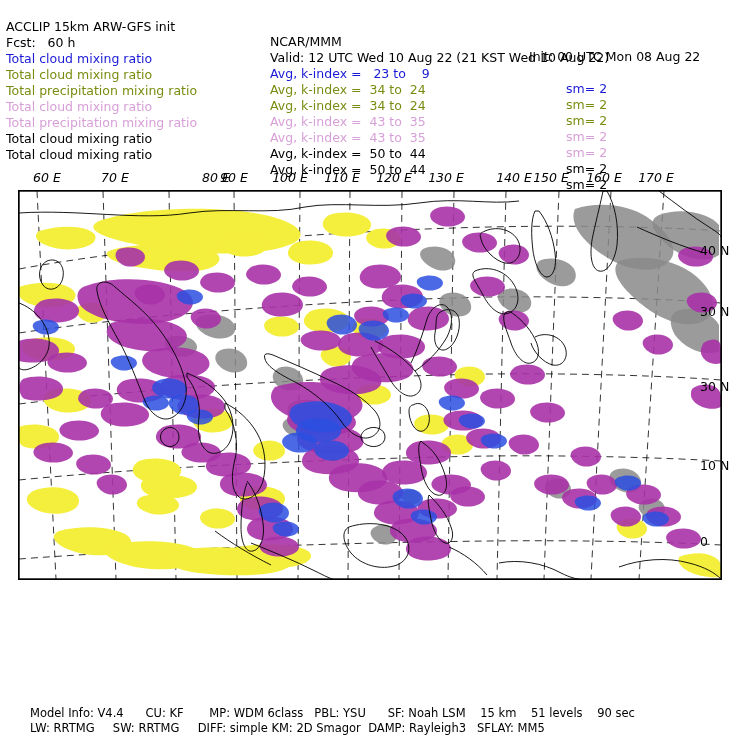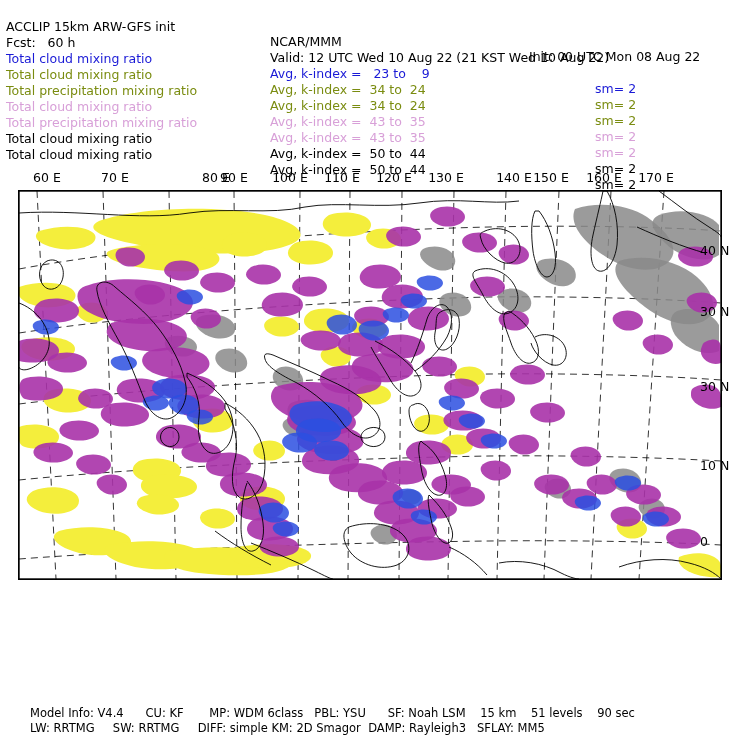--- a/index.html
+++ b/index.html
@@ -35,36 +35,37 @@
     width: 740px;
     height: 15px;
     font-size: 12.5px;
     line-height: 15px;
     white-space: pre;
     text-align: center;
   }
   .col-a { position: absolute; left: 6px; }
   .col-b { position: absolute; left: 270px; }
   .col-c { position: absolute; left: 512px; margin-left: 17px; }
-  .col-c2 { position: absolute; left: 595px; }
+  .col-c2 { position: absolute; left: 566px; }
 
   
   .lonlabels {
     position: absolute;
     left: 0;
     top: 170px;
     width: 740px;
     height: 16px;
     font-size: 12.5px;
     white-space: pre;
   }
   .lonlabels span {
     position: absolute;
     top: 0;
     transform: translateX(-50%);
+    font-style: italic;
   }
 
   
   .mapbox {
     position: absolute;
     left: 18px;
     top: 190px;
     width: 704px;
     height: 390px;
     border: 1px solid #000000;

